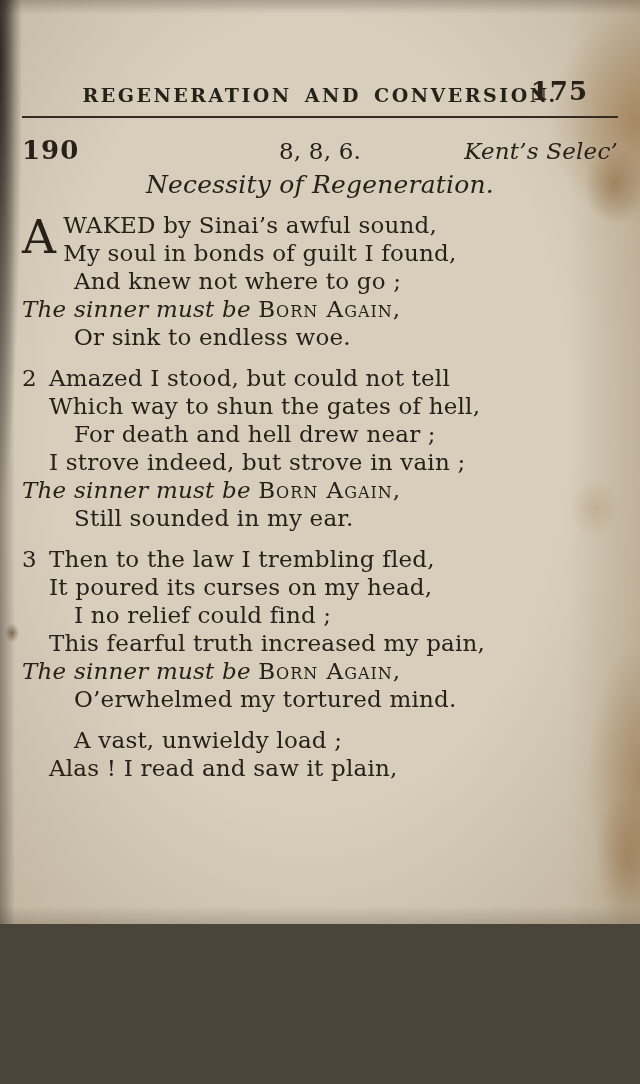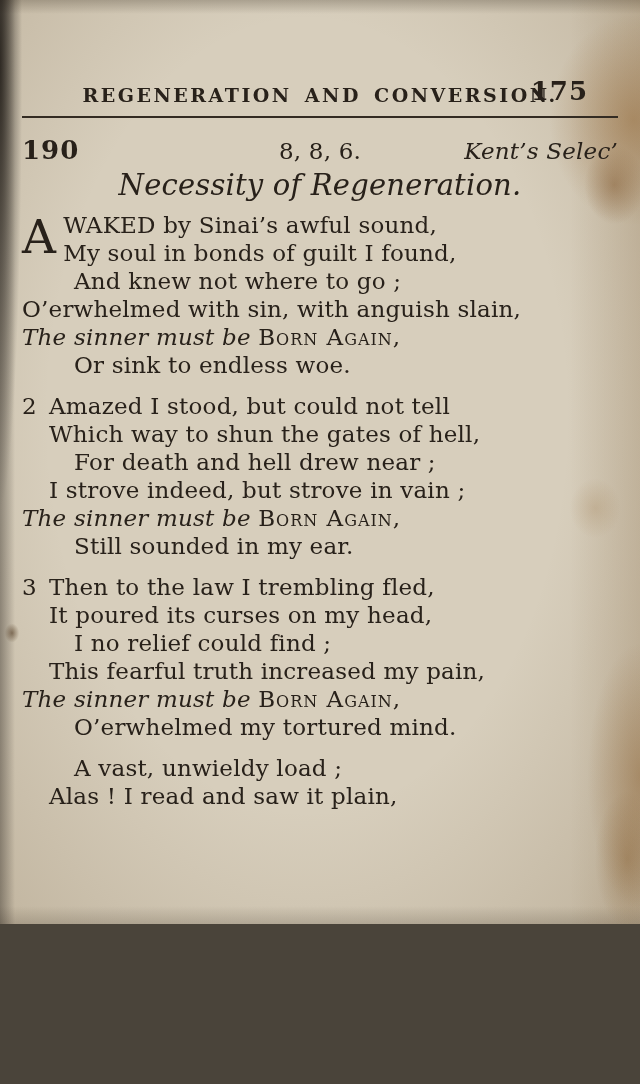--- a/index.html
+++ b/index.html
@@ -83,21 +83,21 @@
     align-items: baseline;
     margin: 18px 0 6px 0;
     font-size: 23px;
   }
   .hymn-number { font-weight: bold; font-size: 26px; letter-spacing: 1px; }
   .hymn-meter { text-align: left; }
   .hymn-source { text-align: right; font-style: italic; }
   .hymn-title {
     text-align: center;
     font-style: italic;
-    font-size: 29px;
+    font-size: 25px;
     margin: 0 0 12px 0;
   }
   .carryover { margin-top: 14px; margin-bottom: 2px; }
 </style>
 </head>
 <body>
 
 <div class="page">
 
   <div class="running-head">
@@ -115,21 +115,20 @@
     </div>
 
     <div class="hymn-title">Necessity of Regeneration.</div>
 
     <div id="verses">
         <div class="verse">
           <span class="dropcap">A</span>
           <div class="line indent-0"><span class="seg-n">WAKED by Sinai’s awful sound,</span></div>
           <div class="line indent-0"><span class="seg-n">My soul in bonds of guilt I found,</span></div>
           <div class="line indent-2"><span class="seg-n">And knew not where to go ;</span></div>
-          <div class="line indent-0"><span class="seg-n">O’erwhelmed with sin, with anguish slain,</span></div>
           <div class="line indent-0"><span class="seg-i">The sinner must be </span><span class="seg-sc">Born Again,</span></div>
           <div class="line indent-2"><span class="seg-n">Or sink to endless woe.</span></div>
         </div>
         <div class="verse">
           <div class="line indent-1"><span class="vnum">2</span><span class="seg-n">Amazed I stood, but could not tell</span></div>
           <div class="line indent-1"><span class="seg-n">Which way to shun the gates of hell,</span></div>
           <div class="line indent-2"><span class="seg-n">For death and hell drew near ;</span></div>
           <div class="line indent-1"><span class="seg-n">I strove indeed, but strove in vain ;</span></div>
           <div class="line indent-0"><span class="seg-i">The sinner must be </span><span class="seg-sc">Born Again,</span></div>
           <div class="line indent-2"><span class="seg-n">Still sounded in my ear.</span></div>

